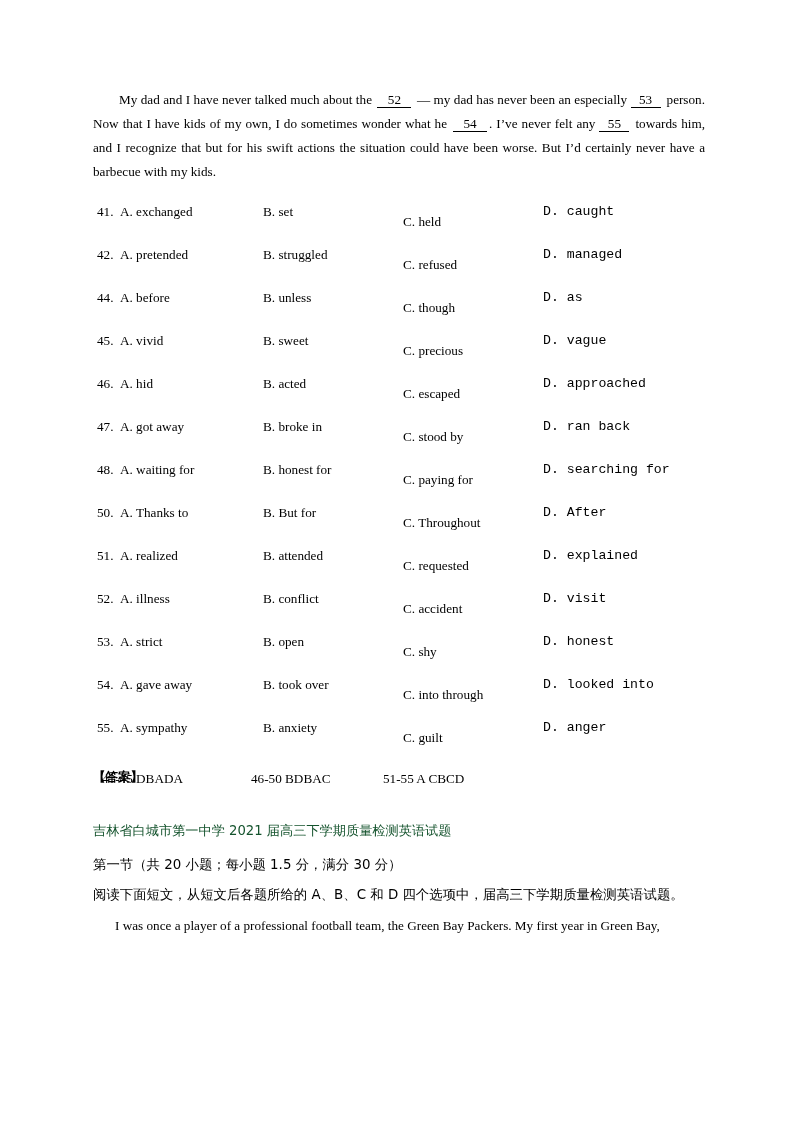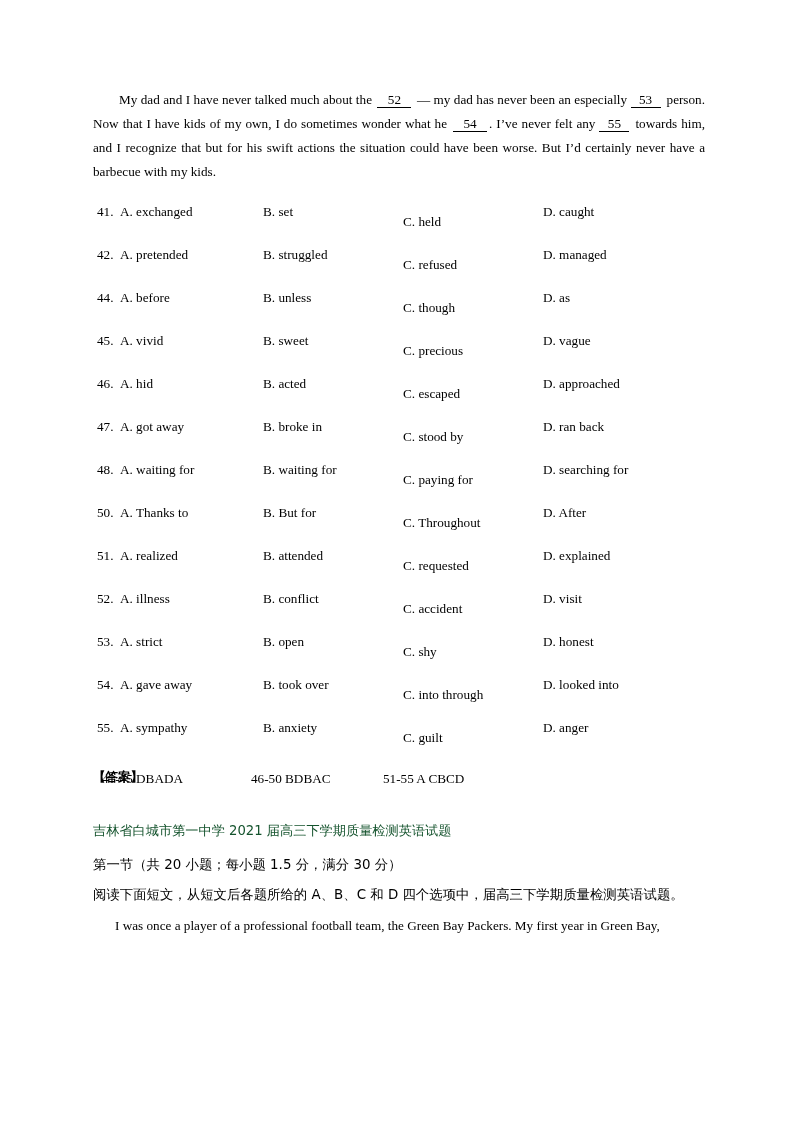--- a/index.html
+++ b/index.html
@@ -68,21 +68,21 @@
     white-space: nowrap;
   }
   .opt-row .num {
     position: absolute;
     left: 4px;
     top: 0;
   }
   .opt-row .c-a { position: absolute; left: 27px;  top: 0; }
   .opt-row .c-b { position: absolute; left: 170px; top: 0; }
   .opt-row .c-c { position: absolute; left: 310px; top: 0; margin-top: 10px; }
-  .opt-row .c-d { position: absolute; left: 450px; top: 0; }
+  .opt-row .c-d { position: absolute; left: 450px; top: 0; font-family: Liberation Mono, monospace; }
 
   
   .answer-line {
     margin-top: 6px;
     font-size: 13.2px;
     white-space: nowrap;
     position: relative;
     height: 26px;
   }
   .answer-tag {
@@ -186,21 +186,21 @@
         <span class="num">47.</span>
         <span class="c-a">A. got away</span>
         <span class="c-b">B. broke in</span>
         <span class="c-c">C. stood by</span>
         <span class="c-d">D. ran back</span>
       </div>
 
       <div class="opt-row">
         <span class="num">48.</span>
         <span class="c-a">A. waiting for</span>
-        <span class="c-b">B. waiting for</span>
+        <span class="c-b">B. honest for</span>
         <span class="c-c">C. paying for</span>
         <span class="c-d">D. searching for</span>
       </div>
 
 
       <div class="opt-row">
         <span class="num">50.</span>
         <span class="c-a">A. Thanks to</span>
         <span class="c-b">B. But for</span>
         <span class="c-c">C. Throughout</span>

